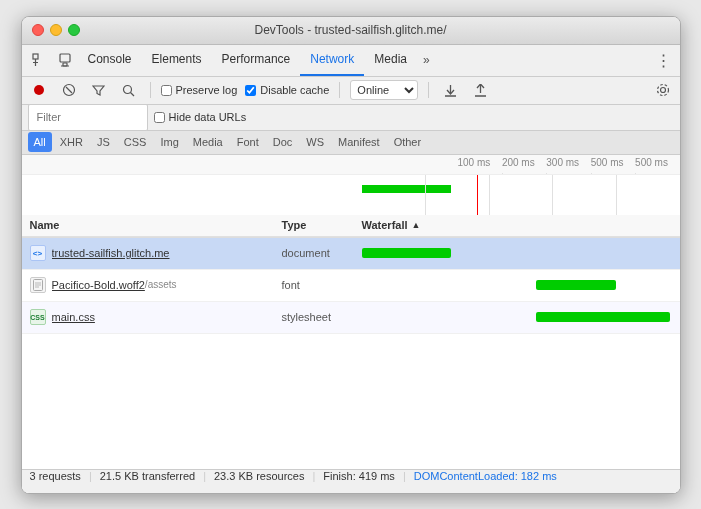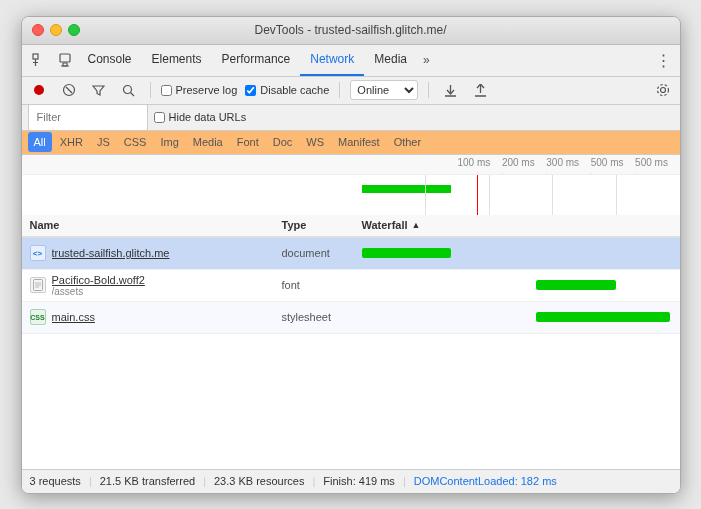--- a/index.html
+++ b/index.html
@@ -212,21 +212,21 @@
     }
     .filter-checkbox-group input[type=checkbox] {
       width: 11px;
       height: 11px;
       margin: 0;
     }
     
     .type-filter-bar {
       display: flex;
       align-items: center;
-      background: #fdba74;
+      background: #e5e5e5;
       border-bottom: 1px solid #ccc;
       height: 24px;
       padding: 0 6px;
       gap: 2px;
     }
     .type-btn {
       padding: 0 6px;
       height: 20px;
       display: flex;
       align-items: center;
@@ -334,21 +334,21 @@
       text-overflow: ellipsis;
       white-space: nowrap;
       text-decoration: underline;
     }
     .req-subtext {
       font-size: 10px;
       color: #888;
     }
     .req-name-multi {
       display: flex;
-      flex-direction: column;
+      flex-direction: row;
       overflow: hidden;
     }
     .req-type-cell {
       width: 80px;
       flex-shrink: 0;
       font-size: 11px;
       color: #555;
     }
     .req-waterfall-cell {
       flex: 1;
@@ -364,21 +364,20 @@
     }
     .ruler-tick {
       position: absolute;
       font-size: 10px;
       color: #888;
       top: 2px;
     }
     
     .status-bar {
       display: flex;
-      align-items: center;
       background: #f0f0f0;
       border-top: 1px solid #ccc;
       height: 24px;
       padding: 0 8px;
       font-size: 11px;
       color: #333;
       gap: 8px;
     }
     .status-separator {
       color: #ccc;

